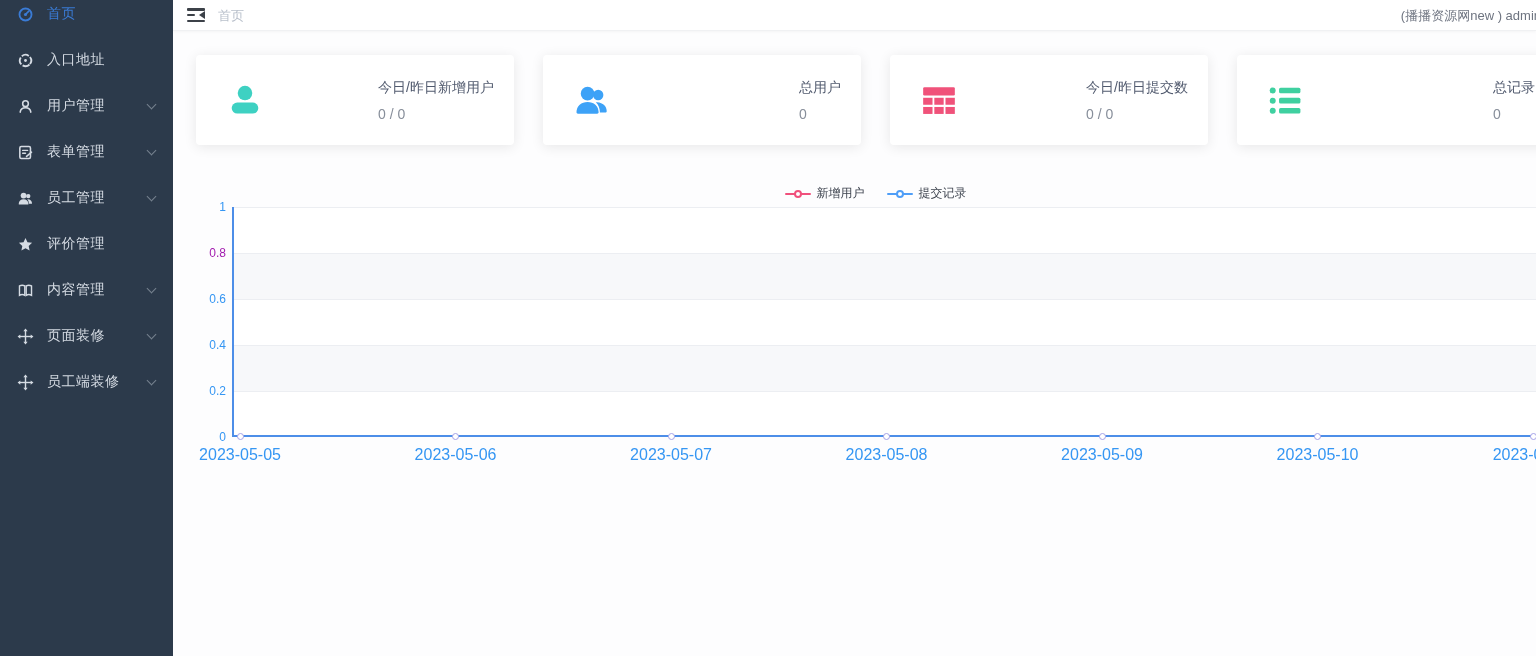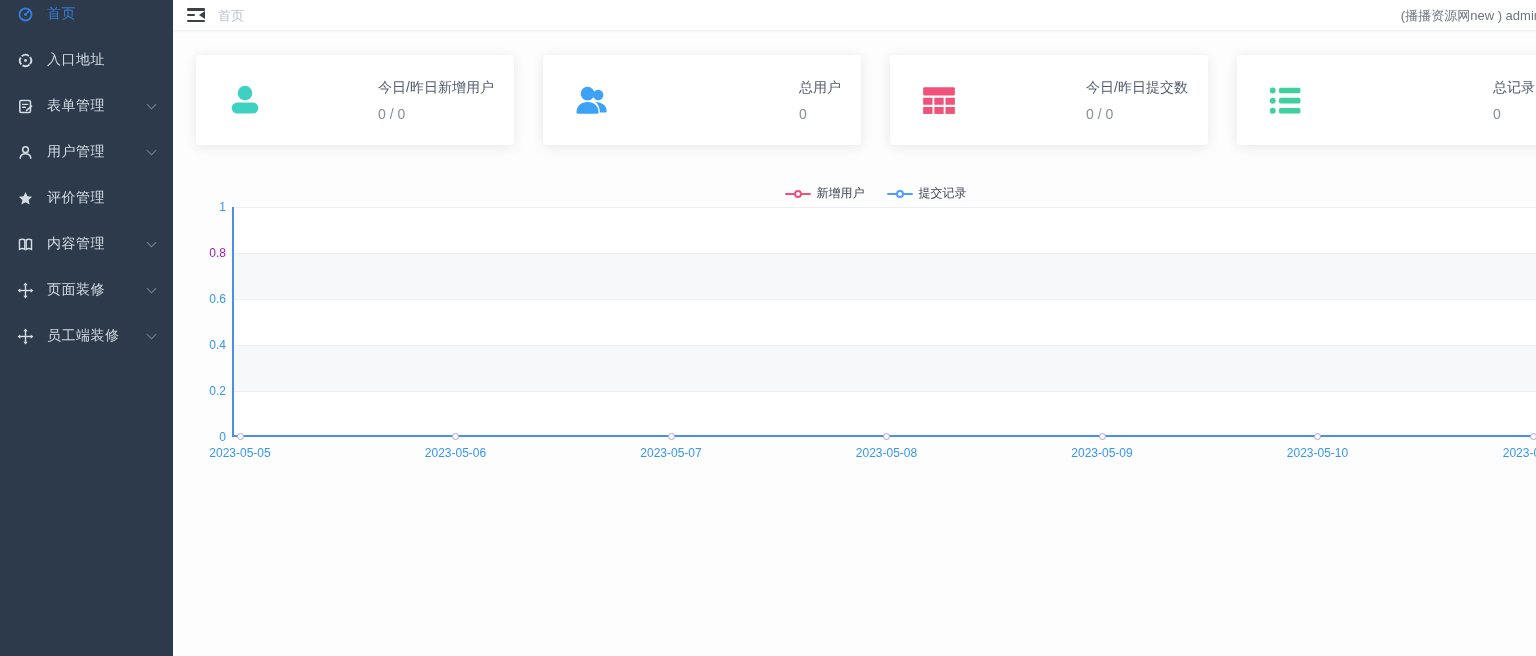--- a/index.html
+++ b/index.html
@@ -45,21 +45,21 @@
   .chart-wrap{position:relative;width:1359px;height:300px;margin-top:35px;}
   .legend{position:absolute;top:5px;left:0;width:100%;display:flex;justify-content:center;gap:22px;}
   .legend-item{display:flex;align-items:center;gap:6px;font-size:12px;color:#3d434e;cursor:pointer;}
   .lmark{position:relative;width:26px;height:8px;}
   .lline{position:absolute;top:3px;left:0;right:0;height:2px;border-radius:1px;}
   .lcirc{position:absolute;left:9px;top:0;width:8px;height:8px;border-radius:50%;
     border:2px solid;background:#fff;box-sizing:border-box;}
   .stripe,.gridline,.ylab,.xlab,.axis,.marker{position:absolute;}
   .gridline{height:1px;background:#eceef2;}
   .ylab{width:30px;text-align:right;font-size:12px;line-height:12px;}
-  .xlab{width:90px;text-align:center;font-size:12px;}
+  .xlab{width:90px;text-align:center;font-size:16px;}
   .marker{width:7px;height:7px;border-radius:50%;background:#fff;border:1.3px solid #a5a2e8;box-sizing:border-box;z-index:3;}
 </style>
 </head>
 <body>
 
 <div class="sidebar">
   <div class="side-menu" id="side-menu">
       <div class="side-item active">
         <span class="sicon">
           <svg viewBox="0 0 24 24">
@@ -77,36 +77,48 @@
               <circle cx="12" cy="12" r="8" fill="none" stroke="currentColor" stroke-width="2.6" stroke-dasharray="10.2 2.4"></circle>
             </g>
             <circle cx="12" cy="12" r="2" fill="currentColor"></circle>
           </svg>
         </span>
         <span class="slabel">入口地址</span>
       </div>
       <div class="side-item">
         <span class="sicon">
           <svg viewBox="0 0 24 24">
+            <circle cx="12" cy="8" r="4" fill="none" stroke="currentColor" stroke-width="2.2"></circle>
+            <path d="M4.5 20c.5-4 3.6-6.2 7.5-6.2s7 2.2 7.5 6.2" fill="none" stroke="currentColor" stroke-width="2.2" stroke-linecap="round"></path>
+          </svg>
+        </span>
+        <span class="slabel">用户管理</span>
+        <span class="chev"></span>
+      </div>
+      <div class="side-item">
+        <span class="sicon">
+          <svg viewBox="0 0 24 24">
             <rect x="4" y="3.5" width="15" height="17" rx="2" fill="none" stroke="currentColor" stroke-width="2.2"></rect>
             <path d="M8 9h7M8 13h4" stroke="currentColor" stroke-width="2" stroke-linecap="round" fill="none"></path>
             <path d="M13.5 17.5l7-6" stroke="currentColor" stroke-width="2.2" stroke-linecap="round" fill="none"></path>
           </svg>
         </span>
         <span class="slabel">表单管理</span>
         <span class="chev"></span>
       </div>
       <div class="side-item">
         <span class="sicon">
-          <svg viewBox="0 0 24 24">
-            <circle cx="12" cy="8" r="4" fill="none" stroke="currentColor" stroke-width="2.2"></circle>
-            <path d="M4.5 20c.5-4 3.6-6.2 7.5-6.2s7 2.2 7.5 6.2" fill="none" stroke="currentColor" stroke-width="2.2" stroke-linecap="round"></path>
-          </svg>
-        </span>
-        <span class="slabel">用户管理</span>
+          <svg viewBox="0 0 24 24" fill="currentColor">
+            <circle cx="15.9" cy="8.6" r="3.1"></circle>
+            <path d="M15.2 13.1c3.6.2 6 2.3 6 5.6 0 .5-.4.8-.9.8h-3.5c0-2.6-.8-4.9-2.5-6.3z"></path>
+            <circle cx="9.3" cy="7.9" r="4.1"></circle>
+            <path d="M2.4 19.6c0-4 3-6.4 6.9-6.4s6.9 2.4 6.9 6.4c0 .5-.4.9-.9.9H3.3c-.5 0-.9-.4-.9-.9z"></path>
+          </svg>
+        </span>
+        <span class="slabel">员工管理</span>
         <span class="chev"></span>
       </div>
       <div class="side-item">
         <span class="sicon">
           <svg viewBox="0 0 24 24" fill="currentColor">
             <path d="M12 2.8l2.8 6 6.5.8-4.8 4.5 1.3 6.4-5.8-3.2-5.8 3.2 1.3-6.4L2.7 9.6l6.5-.8z"></path>
           </svg>
         </span>
         <span class="slabel">评价管理</span>
       </div>

